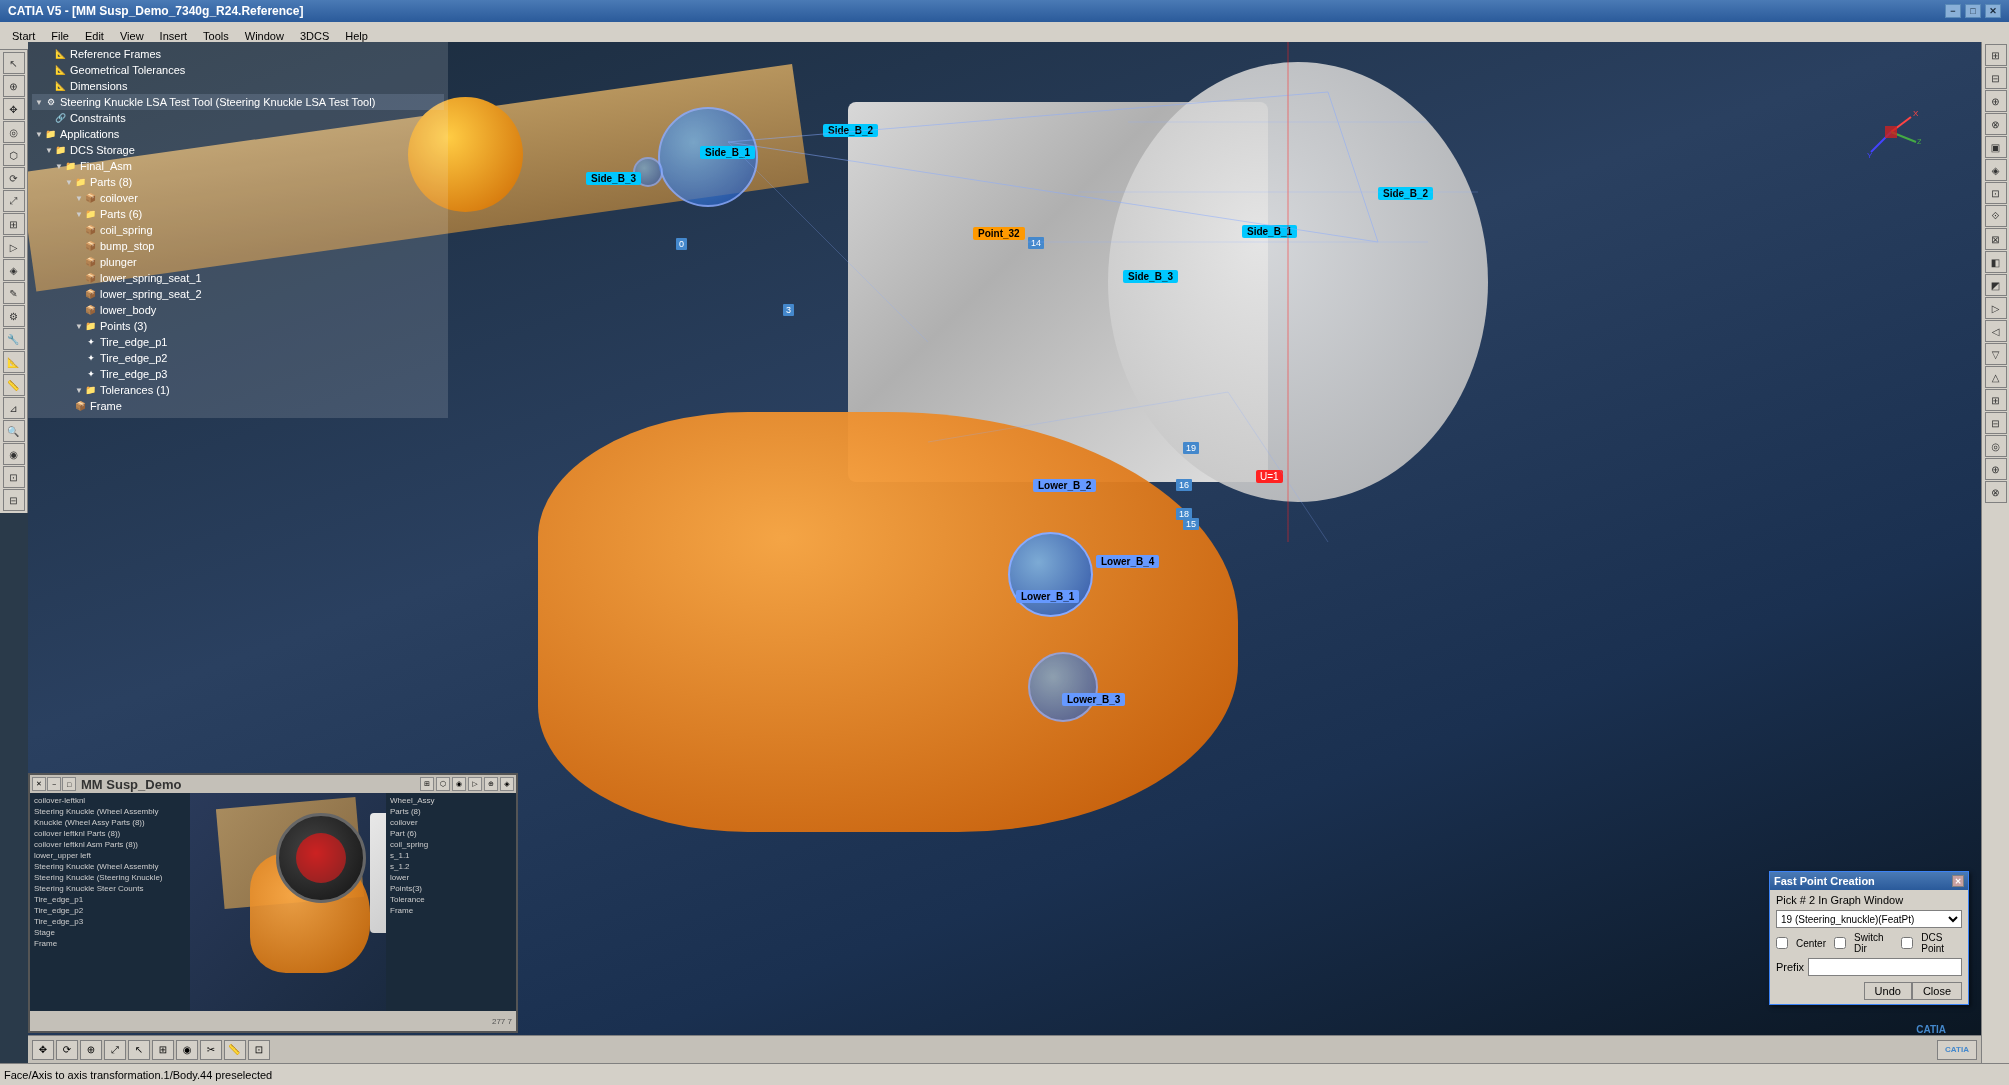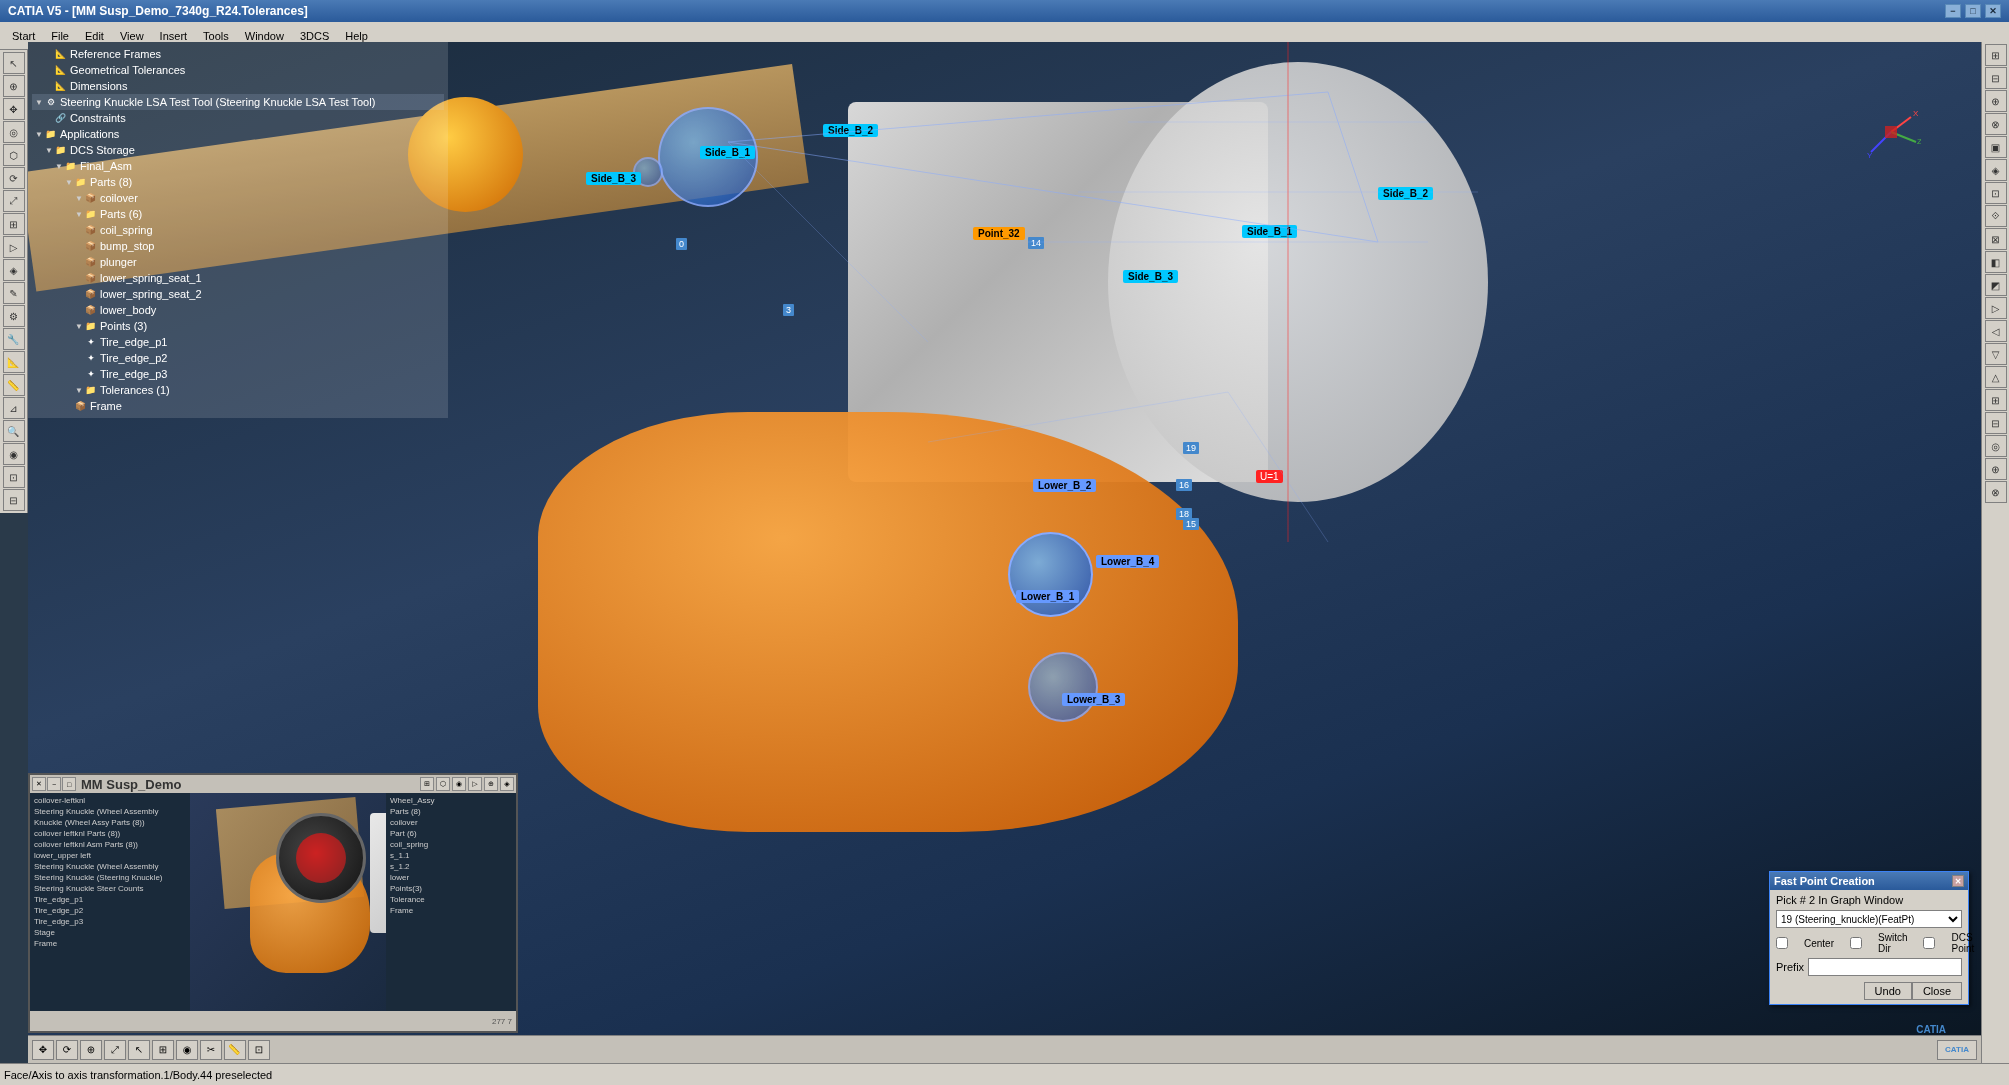--- a/index.html
+++ b/index.html
@@ -313,21 +313,21 @@
     .fpc-select {
       flex: 1;
       height: 18px;
       font-size: 10px;
       background: white;
       border: 1px solid #808080;
     }
     .fpc-checkboxes {
       display: flex;
       align-items: center;
-      gap: 16px;
+      gap: 8px;
       margin-bottom: 4px;
       font-size: 10px;
     }
     .fpc-checkbox { width: 12px; height: 12px; }
     .fpc-prefix-row {
       display: flex;
       align-items: center;
       margin-bottom: 6px;
     }
     .fpc-prefix-label { font-size: 11px; margin-right: 4px; }
@@ -427,21 +427,21 @@
     .orange-sphere {
       position: absolute;
       border-radius: 50%;
       background: radial-gradient(circle at 35% 35%, #ffcc44, #cc6600);
     }
   </style>
 </head>
 <body>
 
 <div id="title-bar">
-  <span>CATIA V5 - [MM Susp_Demo_7340g_R24.Tolerances]</span>
+  <span>CATIA V5 - [MM Susp_Demo_7340g_R24.Reference]</span>
   <div id="title-bar-controls">
     <div class="title-btn">−</div>
     <div class="title-btn">□</div>
     <div class="title-btn">✕</div>
   </div>
 </div>
 
 <div id="menu-bar">
   <div class="menu-item">Start</div>
   <div class="menu-item">File</div>

